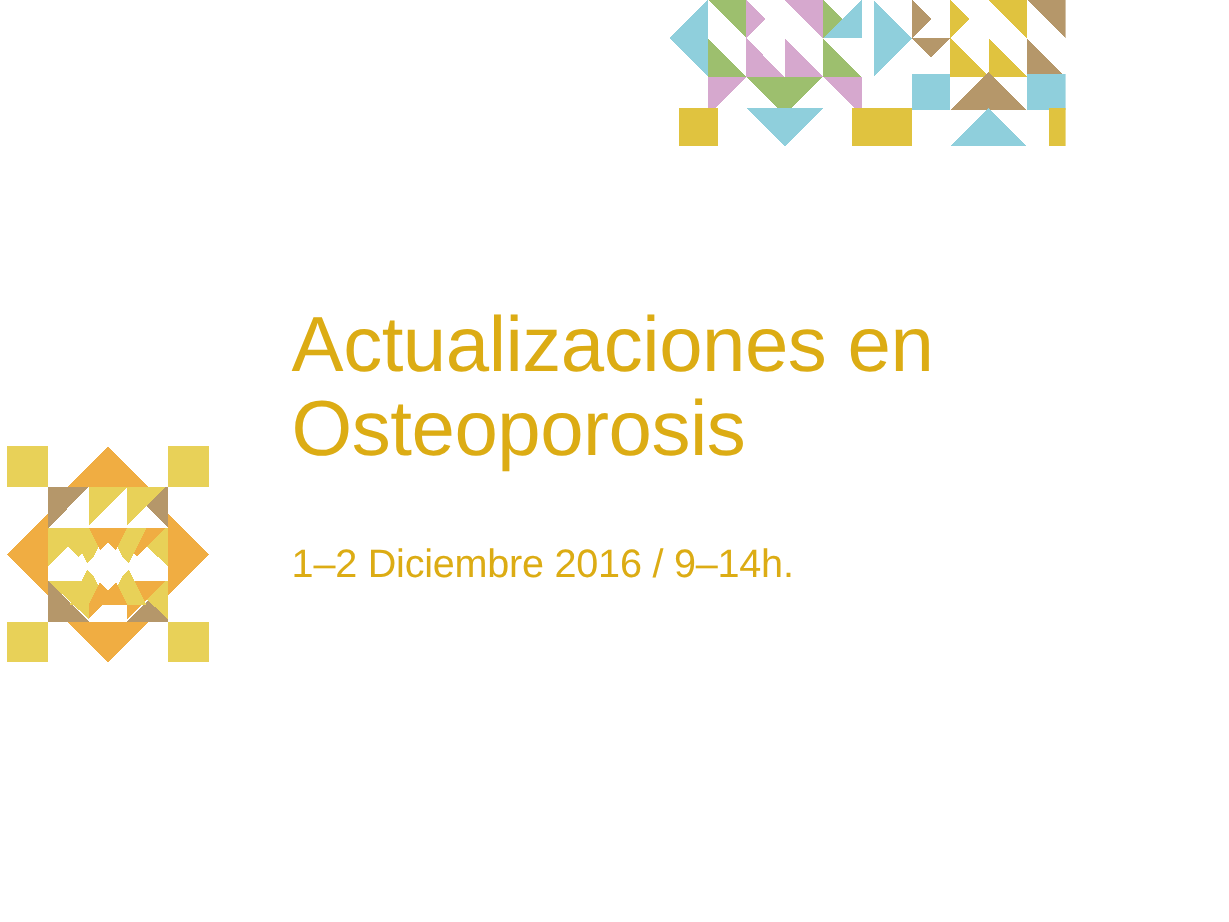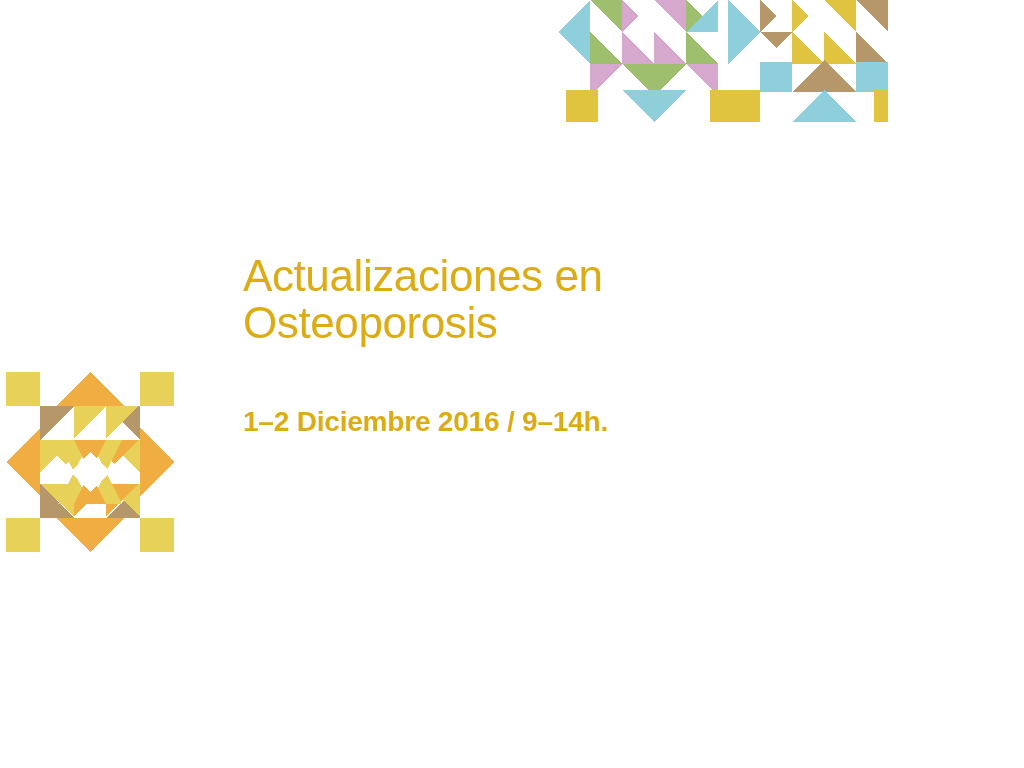--- a/index.html
+++ b/index.html
@@ -54,32 +54,32 @@
     line-height: 0.99em;
     letter-spacing: -0.5px;
     color: #d9ac0e;
     margin: 0;
     white-space: pre-line;
   }
 
   .subtitle {
     font-family: "Liberation Sans", "DejaVu Sans", sans-serif;
     font-weight: 400;
-    font-size: 44px;
+    font-size: 65px;
     line-height: 1.07em;
     letter-spacing: -0.4px;
     color: #dcac14;
     margin: 30px 0 0 0;
     white-space: pre-line;
   }
 
   .dateline {
     font-family: "Liberation Sans", "DejaVu Sans", sans-serif;
-    font-weight: 700;
-    font-size: 28px;
+    font-weight: 400;
+    font-size: 33px;
     letter-spacing: -0.2px;
     color: #dcac14;
     margin: 60px 0 0 0;
   }
 </style>
 </head>
 <body>
 
 <div class="poster">
 

